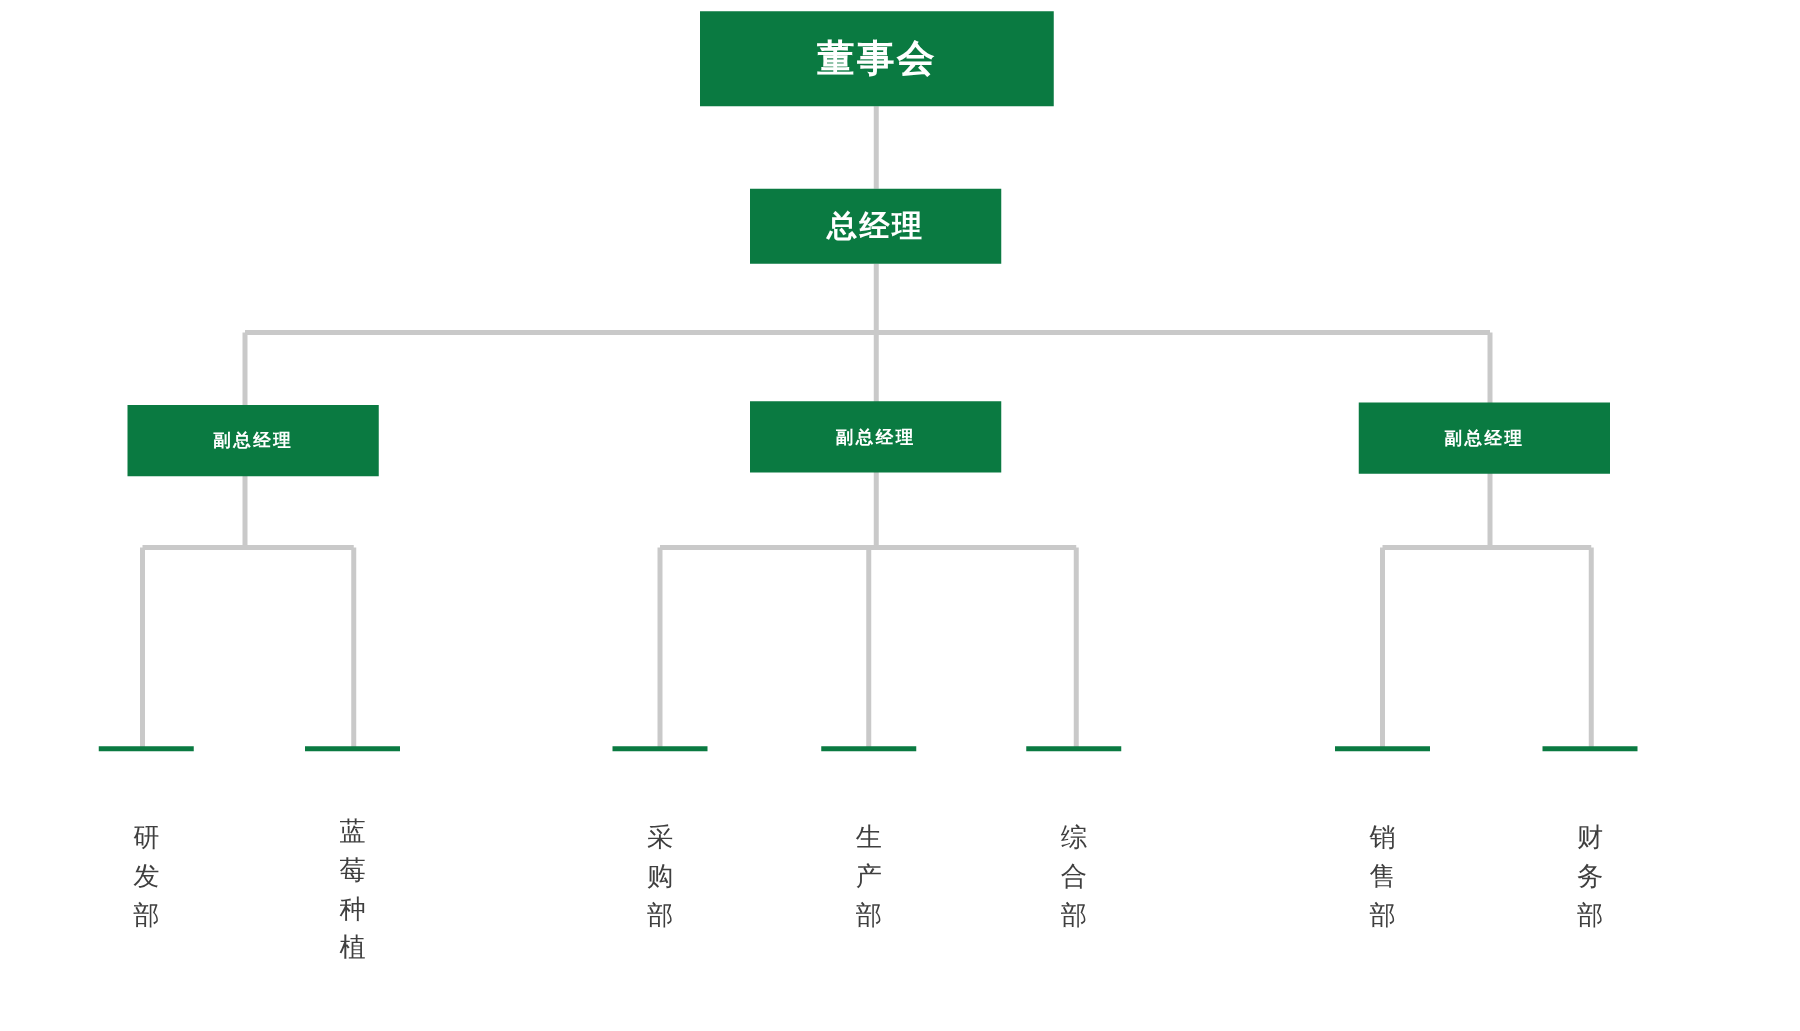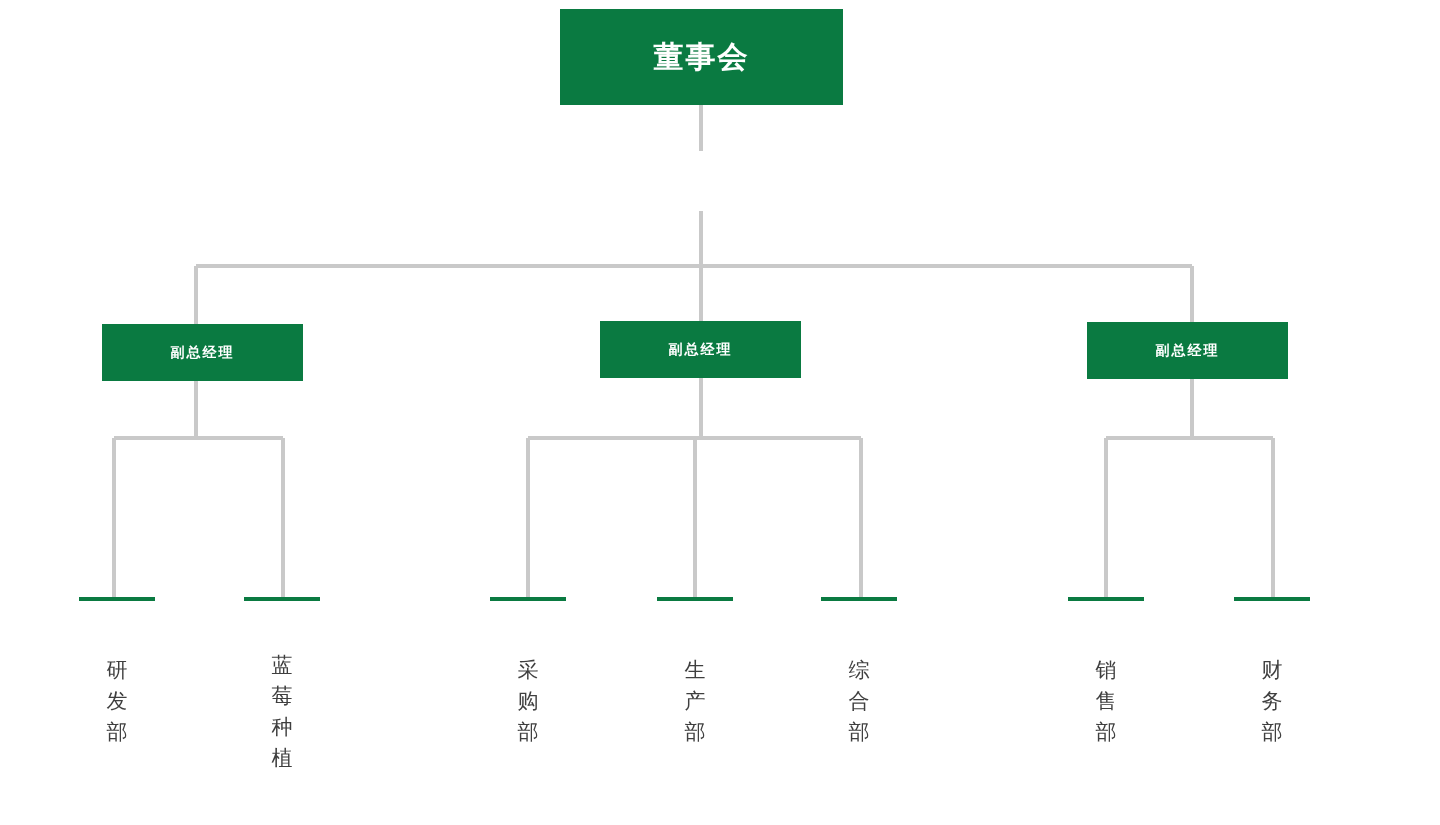--- a/index.html
+++ b/index.html
@@ -90,22 +90,23 @@
       <line x1="528" y1="438" x2="528" y2="600"></line>
       <line x1="695" y1="438" x2="695" y2="600"></line>
       <line x1="861" y1="438" x2="861" y2="600"></line>
 
       <line x1="1106" y1="438" x2="1273" y2="438"></line>
       <line x1="1106" y1="438" x2="1106" y2="600"></line>
       <line x1="1273" y1="438" x2="1273" y2="600"></line>
     </g>
   </svg>
 
-  <div class="node-box level-1" style="left:560px; top:9px; width:283px; height:96px; background:#0a7a41;">董事会</div>
+  <div class="node-box level-1" style="left:560px; top:9px; width:283px; height:76px; background:#0a7a41;">董事会</div>
 
+  <div class="node-box level-2" style="left:600px; top:151px; width:201px; height:60px; background:#0a7a41;">总经理</div>
 
   <div class="node-box level-3" style="left:102px; top:324px; width:201px; height:57px; background:#0a7a41;">副总经理</div>
 
   <div class="node-box level-3" style="left:600px; top:321px; width:201px; height:57px; background:#0a7a41;">副总经理</div>
 
   <div class="node-box level-3" style="left:1087px; top:322px; width:201px; height:57px; background:#0a7a41;">副总经理</div>
 
   <div class="leaf-bar" style="left:79px; top:597px; width:76px; background:#0a7a41;"></div>
   <div class="leaf-label" style="left:79px; top:655px; width:76px;">研
 发

